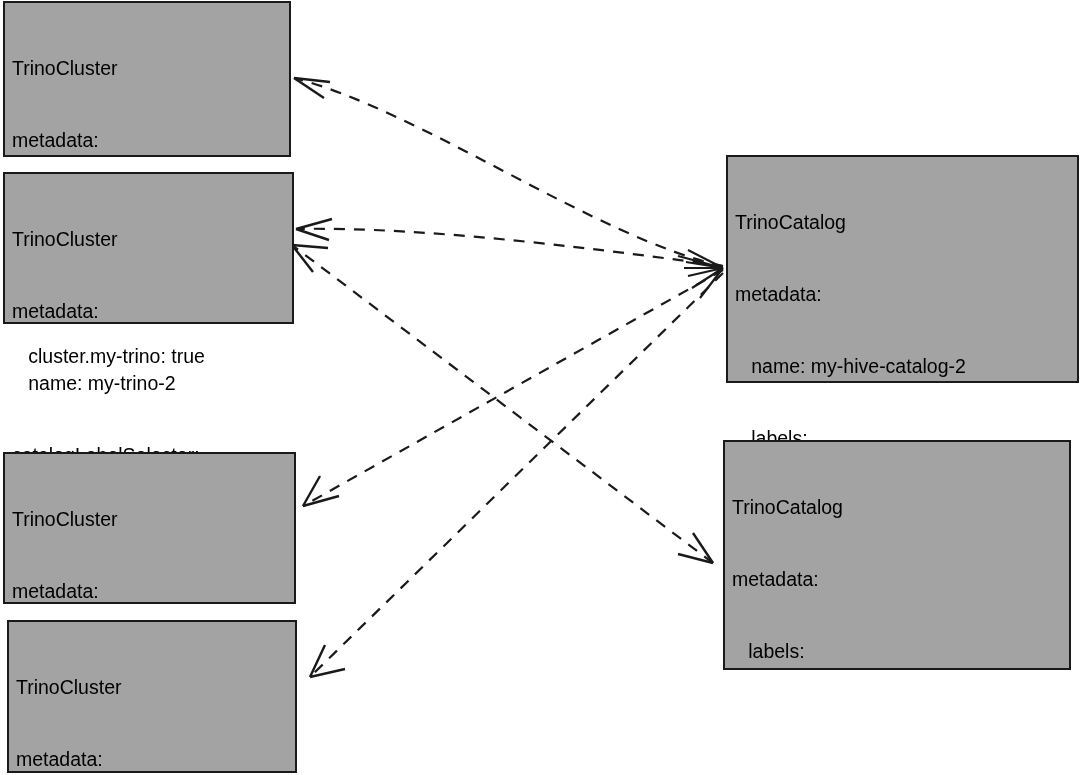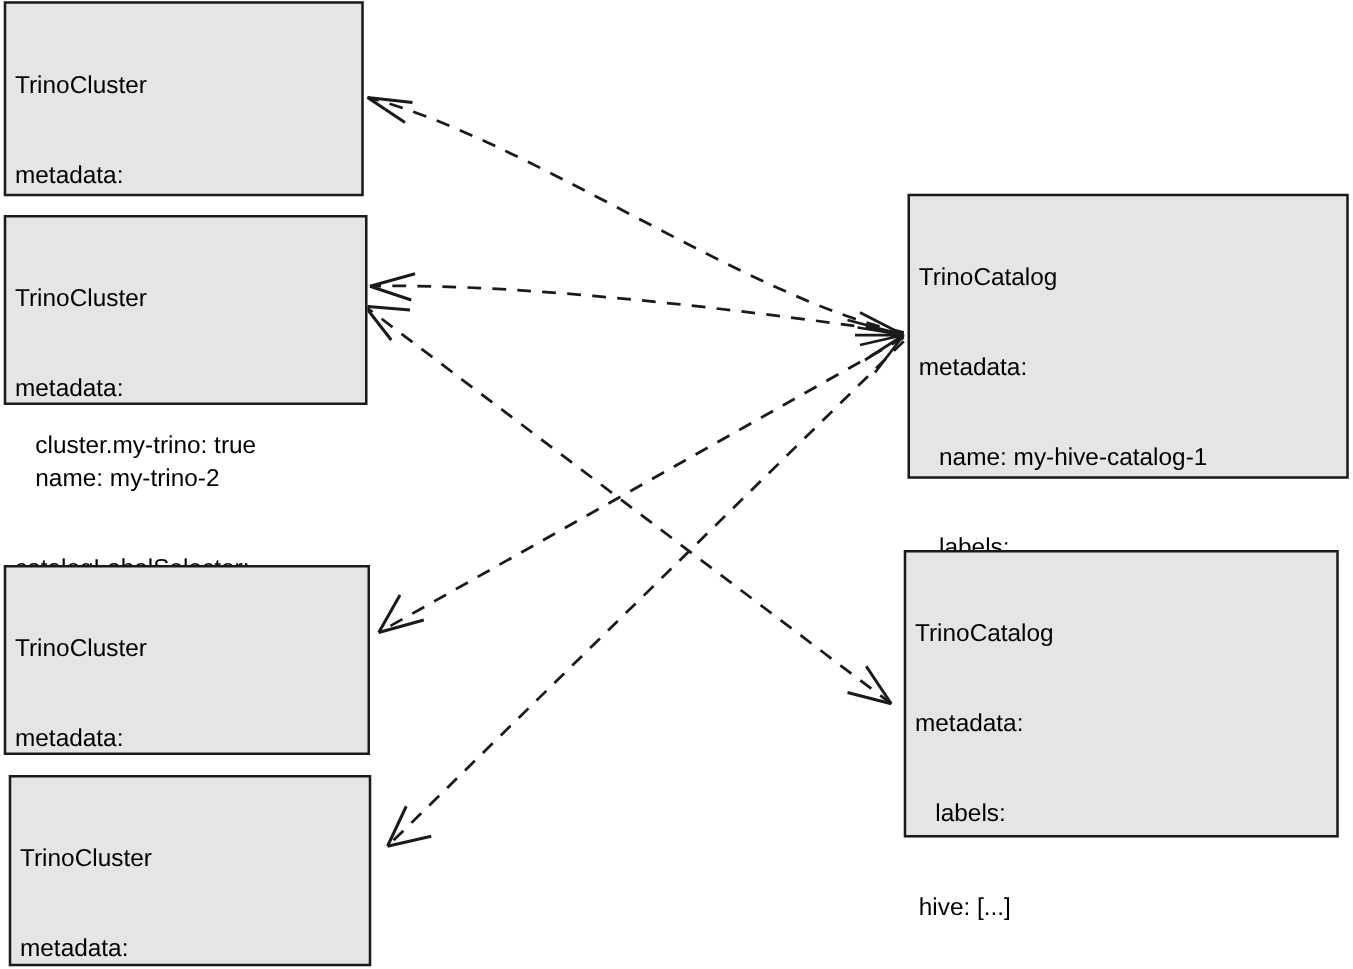--- a/index.html
+++ b/index.html
@@ -11,21 +11,21 @@
     position: relative;
     width: 1082px;
     height: 775px;
     background: #ffffff;
     overflow: hidden;
     font-family: "Liberation Sans", sans-serif;
   }
   .node {
     position: absolute;
     box-sizing: border-box;
-    background: #e5e5e5;
+    background: #a3a3a3;
     border: 2px solid #1a1a1a;
     z-index: 3;
   }
   .node-text {
     position: absolute;
     top: 5px;
     left: 7px;
     right: 4px;
     font-family: "Liberation Sans", sans-serif;
     font-size: 19.5px;
@@ -124,26 +124,25 @@
       
       
       
     </div>
   </div>
 
   <div class="node" style="left:726px; top:155px; width:353px; height:228px;">
     <div class="node-text">
       <span class="node-line">TrinoCatalog</span>
       <span class="node-line">metadata:</span>
-      <span class="node-line">   name: my-hive-catalog-1</span>
+      <span class="node-line">   name: my-hive-catalog-2</span>
       <span class="node-line">   labels:</span>
       <span class="node-line">      cluster.my-trino: true</span>
       <span class="node-line">      cluster.my-trino-2: true</span>
       <span class="node-line">      env.dev: true</span>
-      <span class="node-line">hive: [...]</span>
     </div>
   </div>
 
   <div class="node" style="left:723px; top:440px; width:348px; height:230px;">
     <div class="node-text">
       <span class="node-line">TrinoCatalog</span>
       <span class="node-line">metadata:</span>
       <span class="node-line">   labels:</span>
       
       

